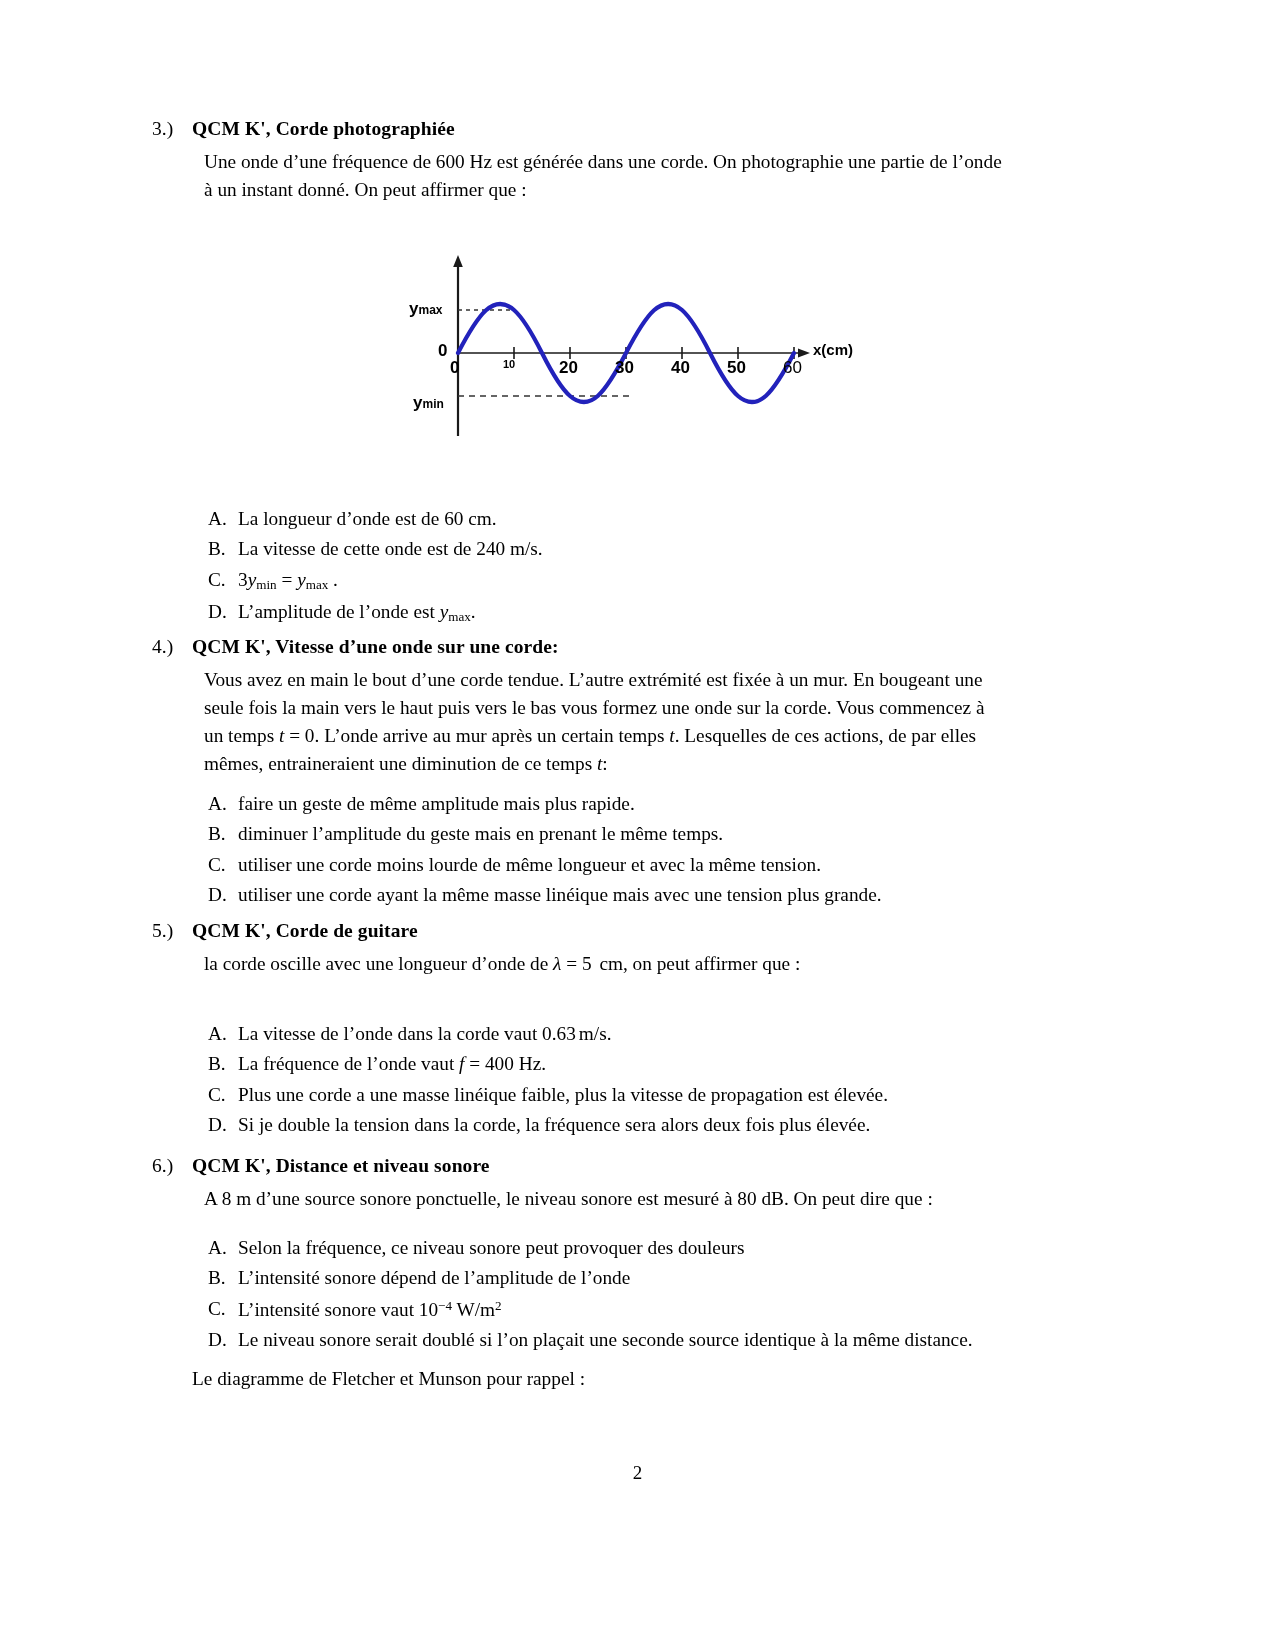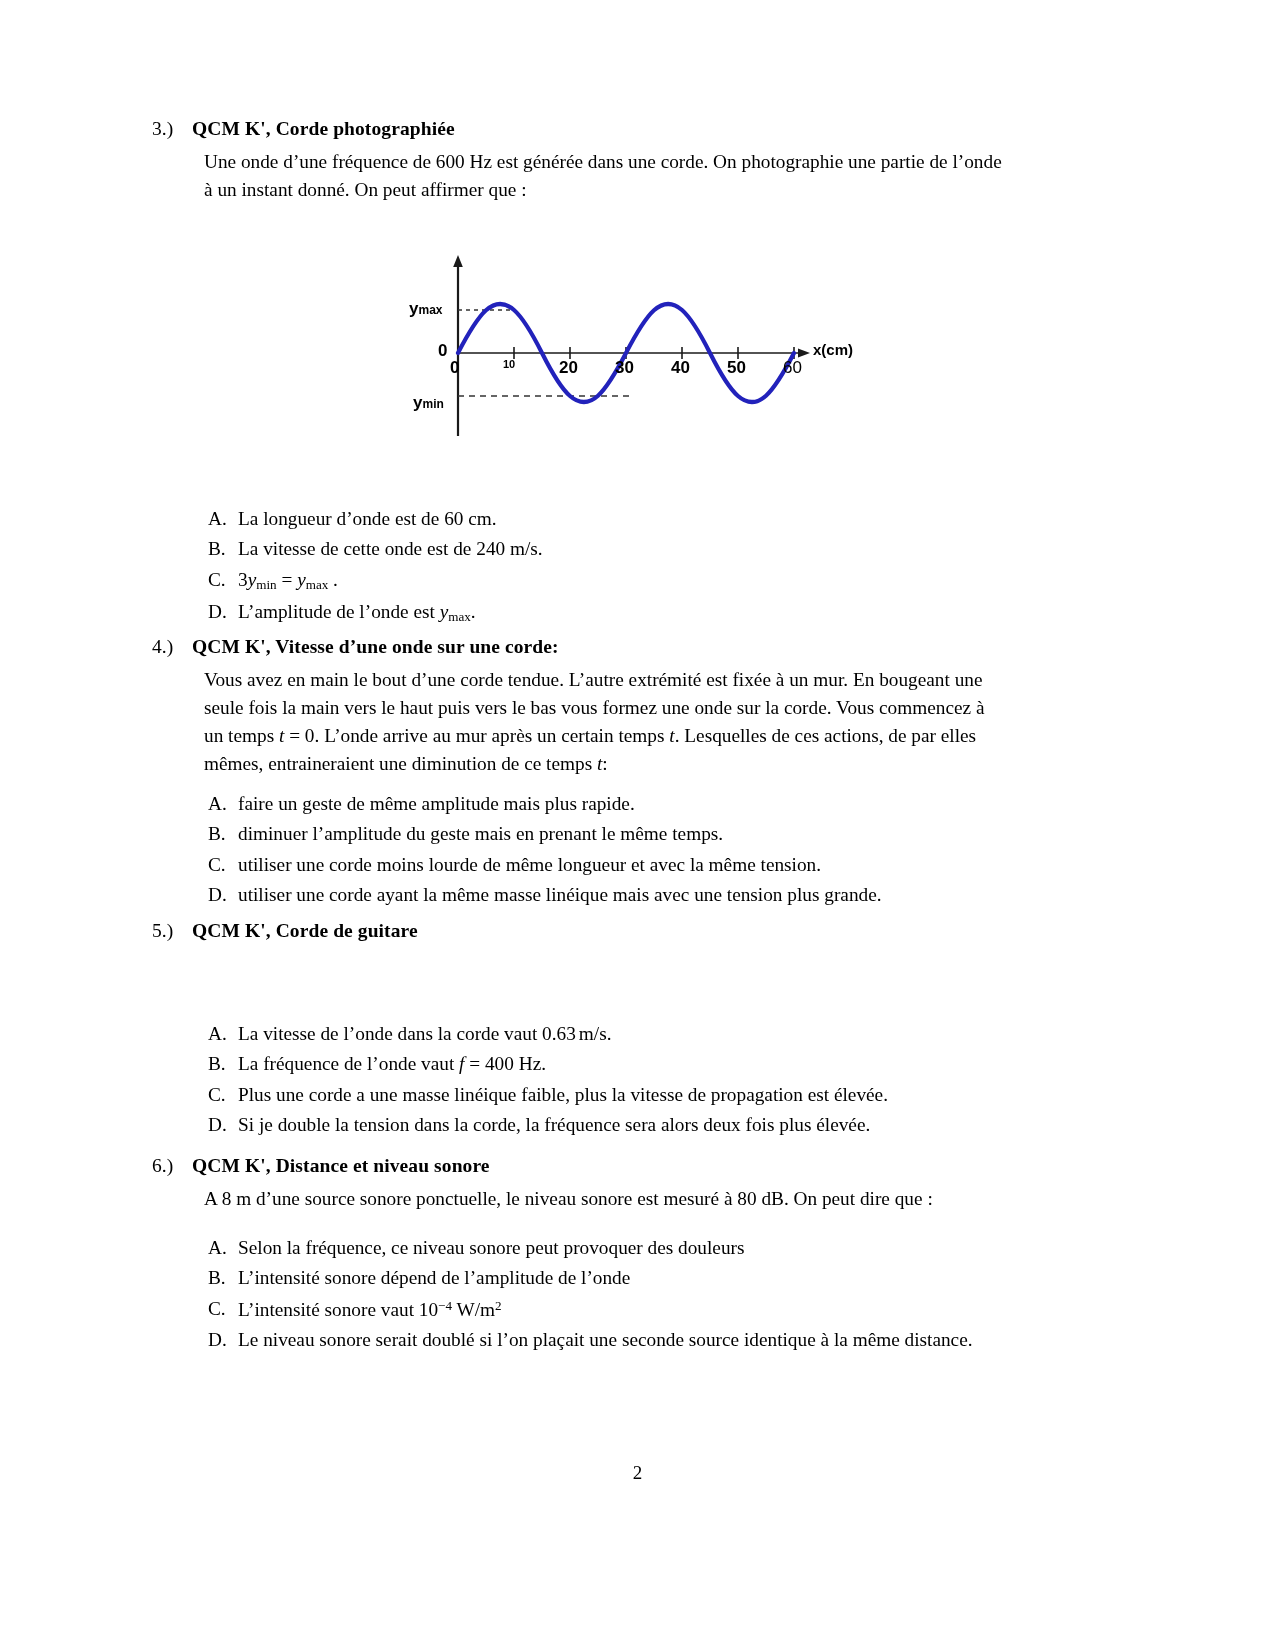--- a/index.html
+++ b/index.html
@@ -230,20 +230,21 @@
       <span class="opt-text">utiliser une corde ayant la même masse linéique mais avec une tension plus grande.</span>
     </div>
   </div>
 
   <div class="question" style="top:920px;">
     <div class="q-head">
       <span class="q-num">5.)</span>
       <span class="q-title">QCM K', Corde de guitare</span>
     </div>
     <div class="q-body" style="margin-top:8px;">
+      <p>la corde oscille avec une longueur d’onde de <span class="mi">λ</span> = 5<span class="nbsp-thin"></span>&nbsp;cm, on peut affirmer que :</p>
     </div>
   </div>
 
   <div class="options" style="position:absolute;left:152px;top:1013px;width:940px;">
     <div class="opt">
       <span class="opt-label">A.</span>
       <span class="opt-text">La vitesse de l’onde dans la corde vaut 0.63<span class="nbsp-thin"></span>m/s.</span>
     </div>
     <div class="opt">
       <span class="opt-label">B.</span>
@@ -281,16 +282,19 @@
     <div class="opt">
       <span class="opt-label">C.</span>
       <span class="opt-text">L’intensité sonore vaut 10<sup class="mm">−4</sup> W/m<sup class="mm">2</sup></span>
     </div>
     <div class="opt">
       <span class="opt-label">D.</span>
       <span class="opt-text">Le niveau sonore serait doublé si l’on plaçait une seconde source identique à la même distance.</span>
     </div>
   </div>
 
+  <div style="position:absolute;left:192px;top:1368px;width:900px;font-size:19.3px;">
+    <span>Le diagramme de Fletcher et Munson pour rappel :</span>
+  </div>
 
   <div class="page-number">2</div>
 
 </div>
 
 </body></html>

